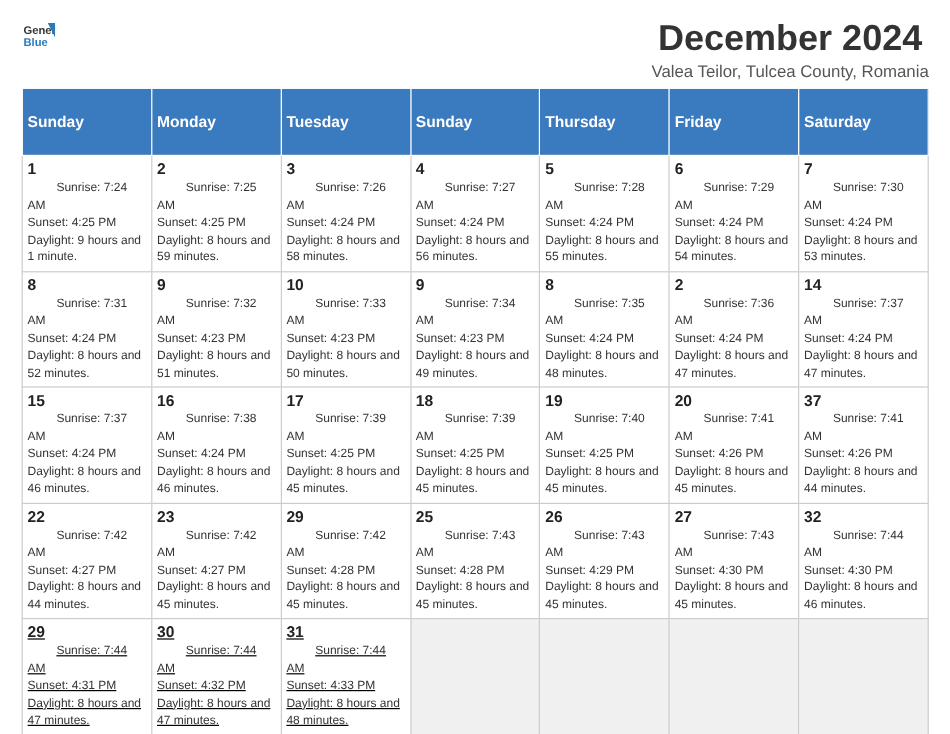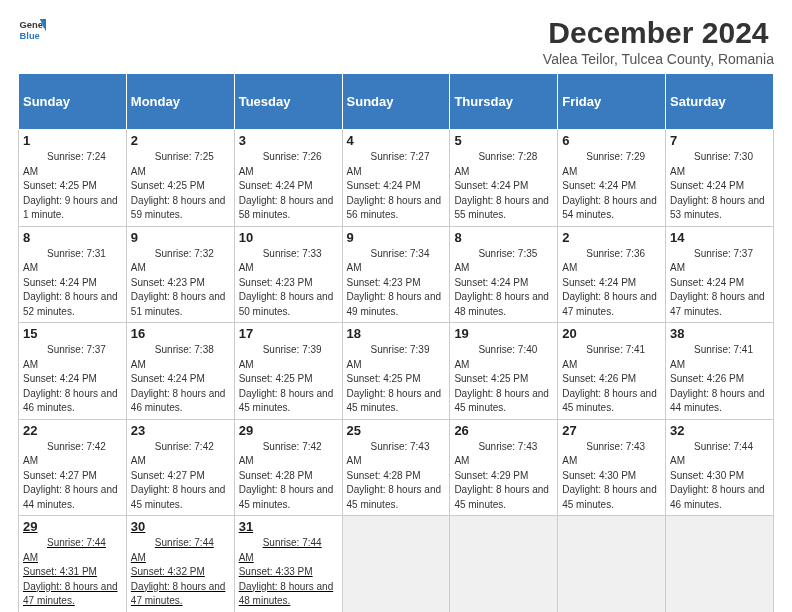--- a/index.html
+++ b/index.html
@@ -137,21 +137,21 @@
           <td><span class="day-num">2</span><span class="day-info">Sunrise: 7:36 AM<br>Sunset: 4:24 PM<br>Daylight: 8 hours and 47 minutes.</span></td>
           <td><span class="day-num">14</span><span class="day-info">Sunrise: 7:37 AM<br>Sunset: 4:24 PM<br>Daylight: 8 hours and 47 minutes.</span></td>
         </tr>
         <tr>
           <td><span class="day-num">15</span><span class="day-info">Sunrise: 7:37 AM<br>Sunset: 4:24 PM<br>Daylight: 8 hours and 46 minutes.</span></td>
           <td><span class="day-num">16</span><span class="day-info">Sunrise: 7:38 AM<br>Sunset: 4:24 PM<br>Daylight: 8 hours and 46 minutes.</span></td>
           <td><span class="day-num">17</span><span class="day-info">Sunrise: 7:39 AM<br>Sunset: 4:25 PM<br>Daylight: 8 hours and 45 minutes.</span></td>
           <td><span class="day-num">18</span><span class="day-info">Sunrise: 7:39 AM<br>Sunset: 4:25 PM<br>Daylight: 8 hours and 45 minutes.</span></td>
           <td><span class="day-num">19</span><span class="day-info">Sunrise: 7:40 AM<br>Sunset: 4:25 PM<br>Daylight: 8 hours and 45 minutes.</span></td>
           <td><span class="day-num">20</span><span class="day-info">Sunrise: 7:41 AM<br>Sunset: 4:26 PM<br>Daylight: 8 hours and 45 minutes.</span></td>
-          <td><span class="day-num">38</span><span class="day-info">Sunrise: 7:41 AM<br>Sunset: 4:26 PM<br>Daylight: 8 hours and 44 minutes.</span></td>
+          <td><span class="day-num">37</span><span class="day-info">Sunrise: 7:41 AM<br>Sunset: 4:26 PM<br>Daylight: 8 hours and 44 minutes.</span></td>
         </tr>
         <tr>
           <td><span class="day-num">22</span><span class="day-info">Sunrise: 7:42 AM<br>Sunset: 4:27 PM<br>Daylight: 8 hours and 44 minutes.</span></td>
           <td><span class="day-num">23</span><span class="day-info">Sunrise: 7:42 AM<br>Sunset: 4:27 PM<br>Daylight: 8 hours and 45 minutes.</span></td>
           <td><span class="day-num">29</span><span class="day-info">Sunrise: 7:42 AM<br>Sunset: 4:28 PM<br>Daylight: 8 hours and 45 minutes.</span></td>
           <td><span class="day-num">25</span><span class="day-info">Sunrise: 7:43 AM<br>Sunset: 4:28 PM<br>Daylight: 8 hours and 45 minutes.</span></td>
           <td><span class="day-num">26</span><span class="day-info">Sunrise: 7:43 AM<br>Sunset: 4:29 PM<br>Daylight: 8 hours and 45 minutes.</span></td>
           <td><span class="day-num">27</span><span class="day-info">Sunrise: 7:43 AM<br>Sunset: 4:30 PM<br>Daylight: 8 hours and 45 minutes.</span></td>
           <td><span class="day-num">32</span><span class="day-info">Sunrise: 7:44 AM<br>Sunset: 4:30 PM<br>Daylight: 8 hours and 46 minutes.</span></td>
         </tr>

